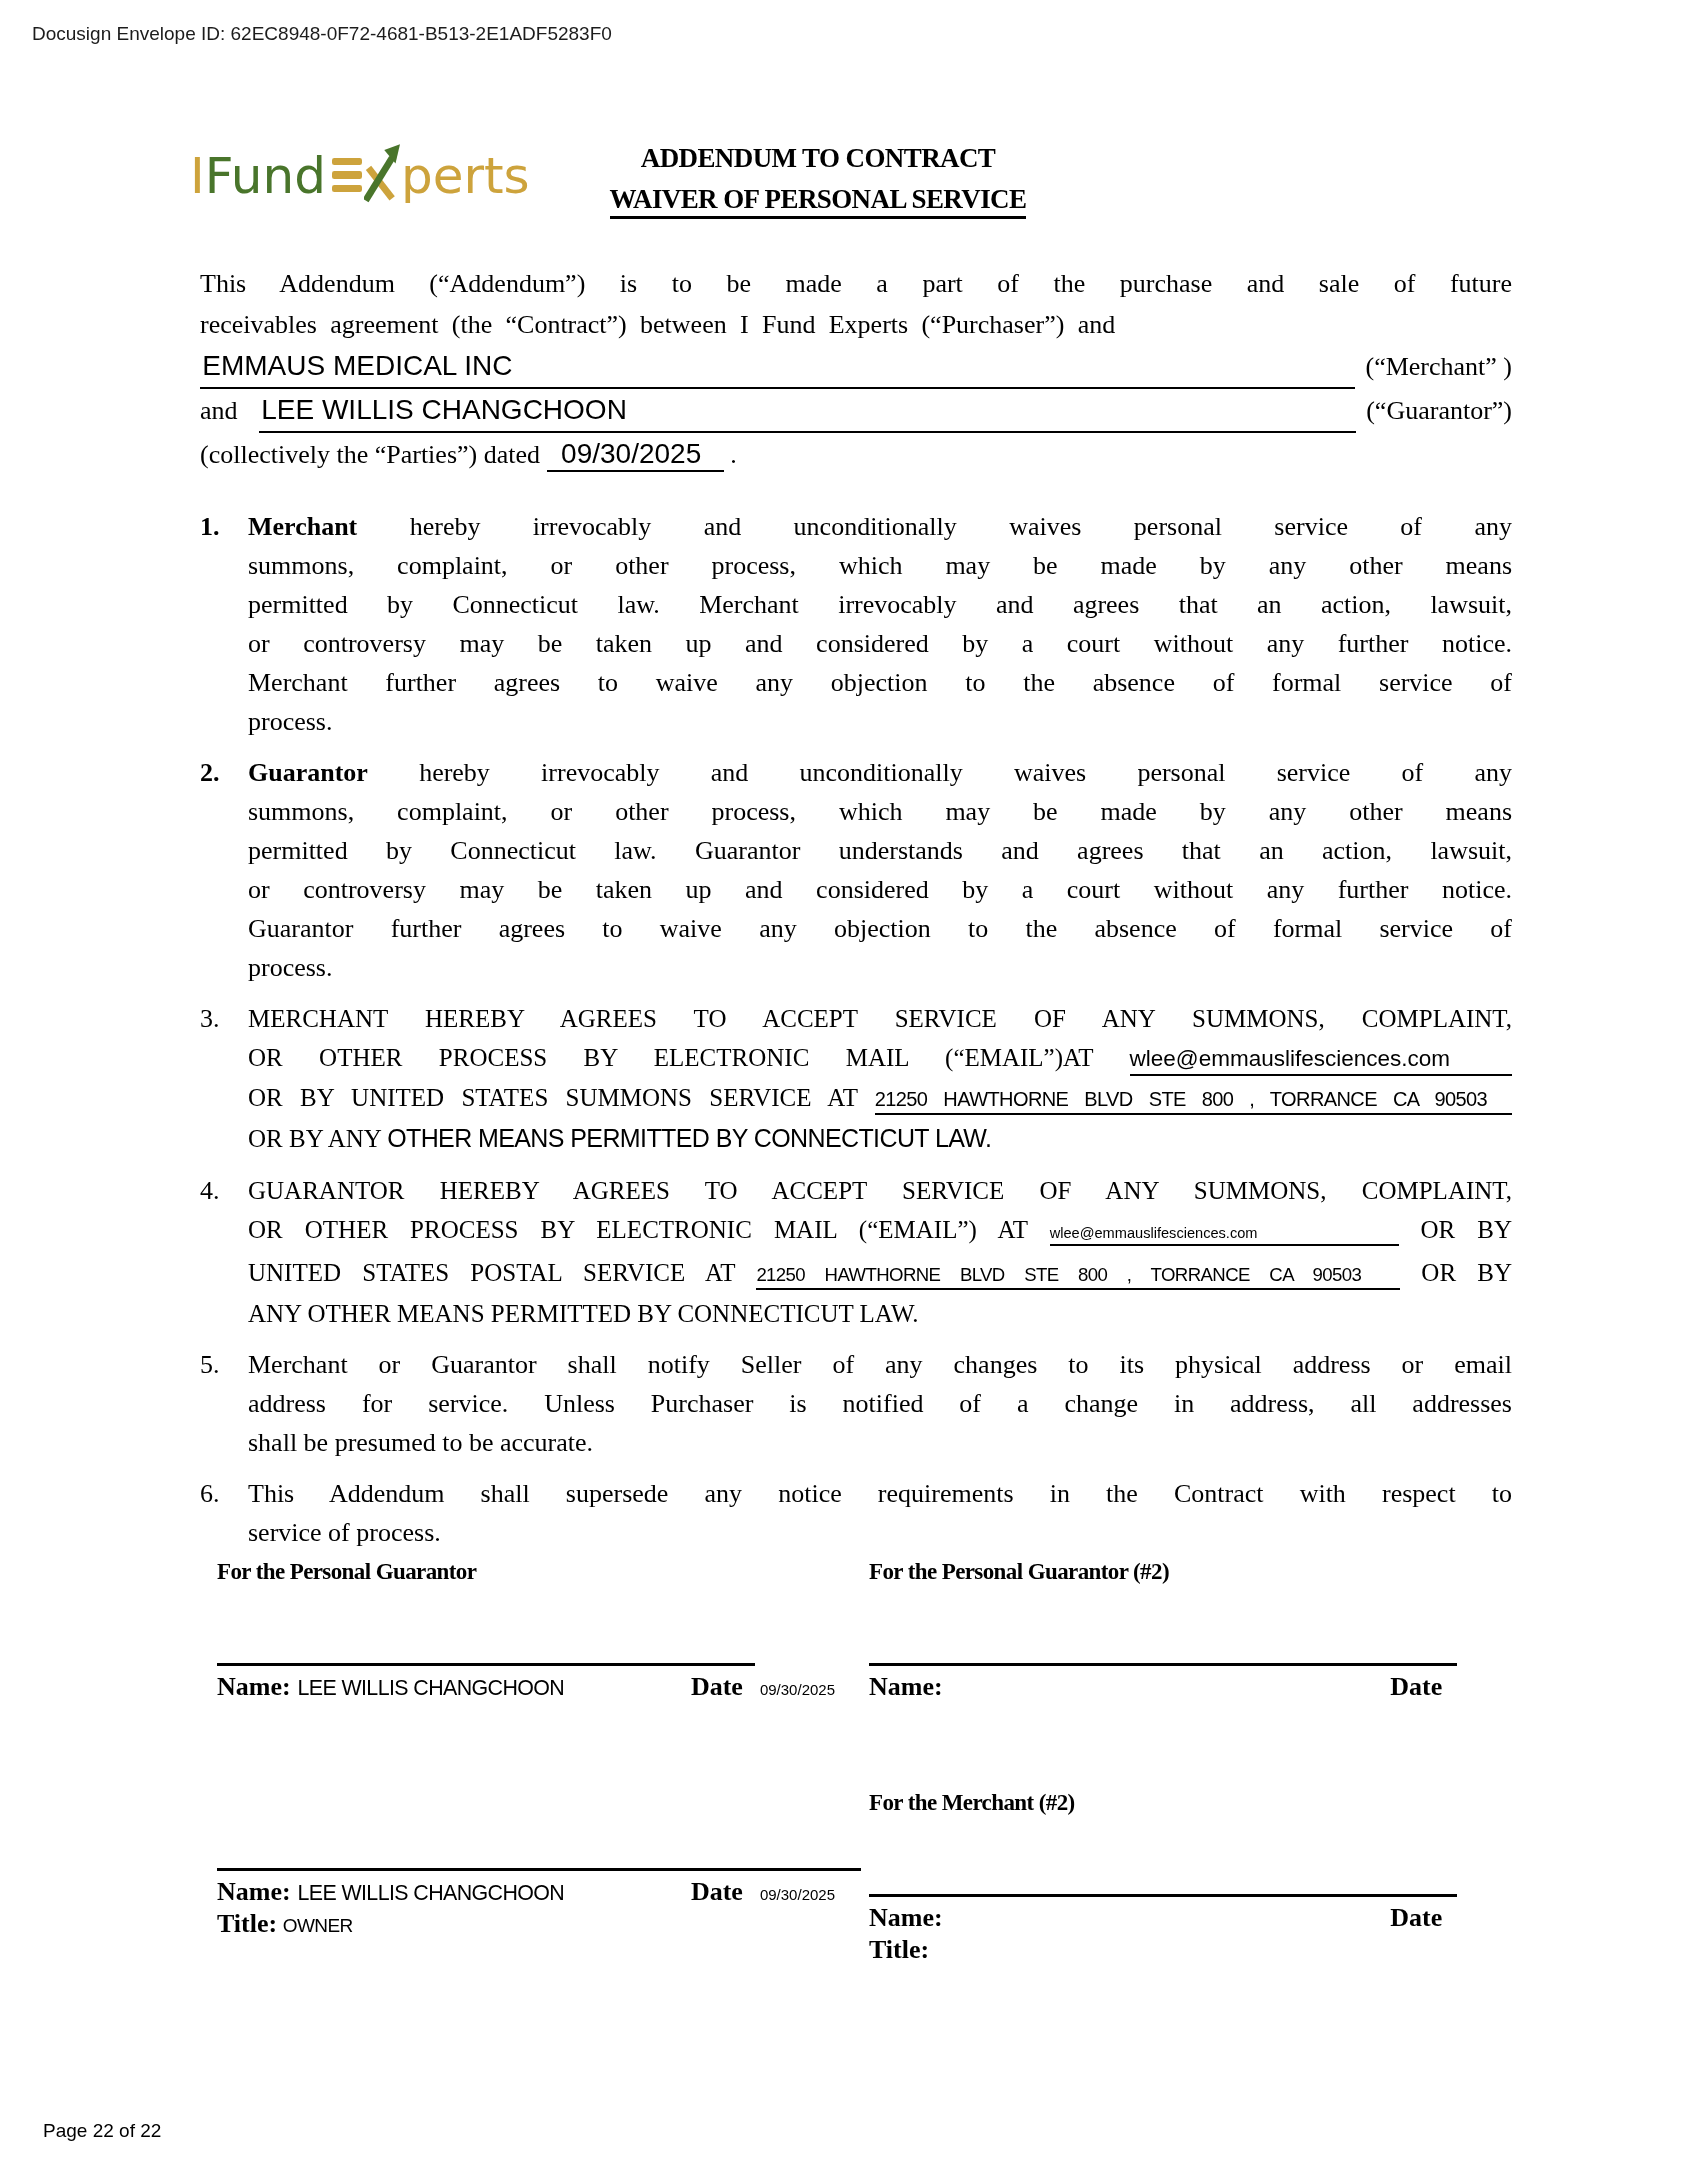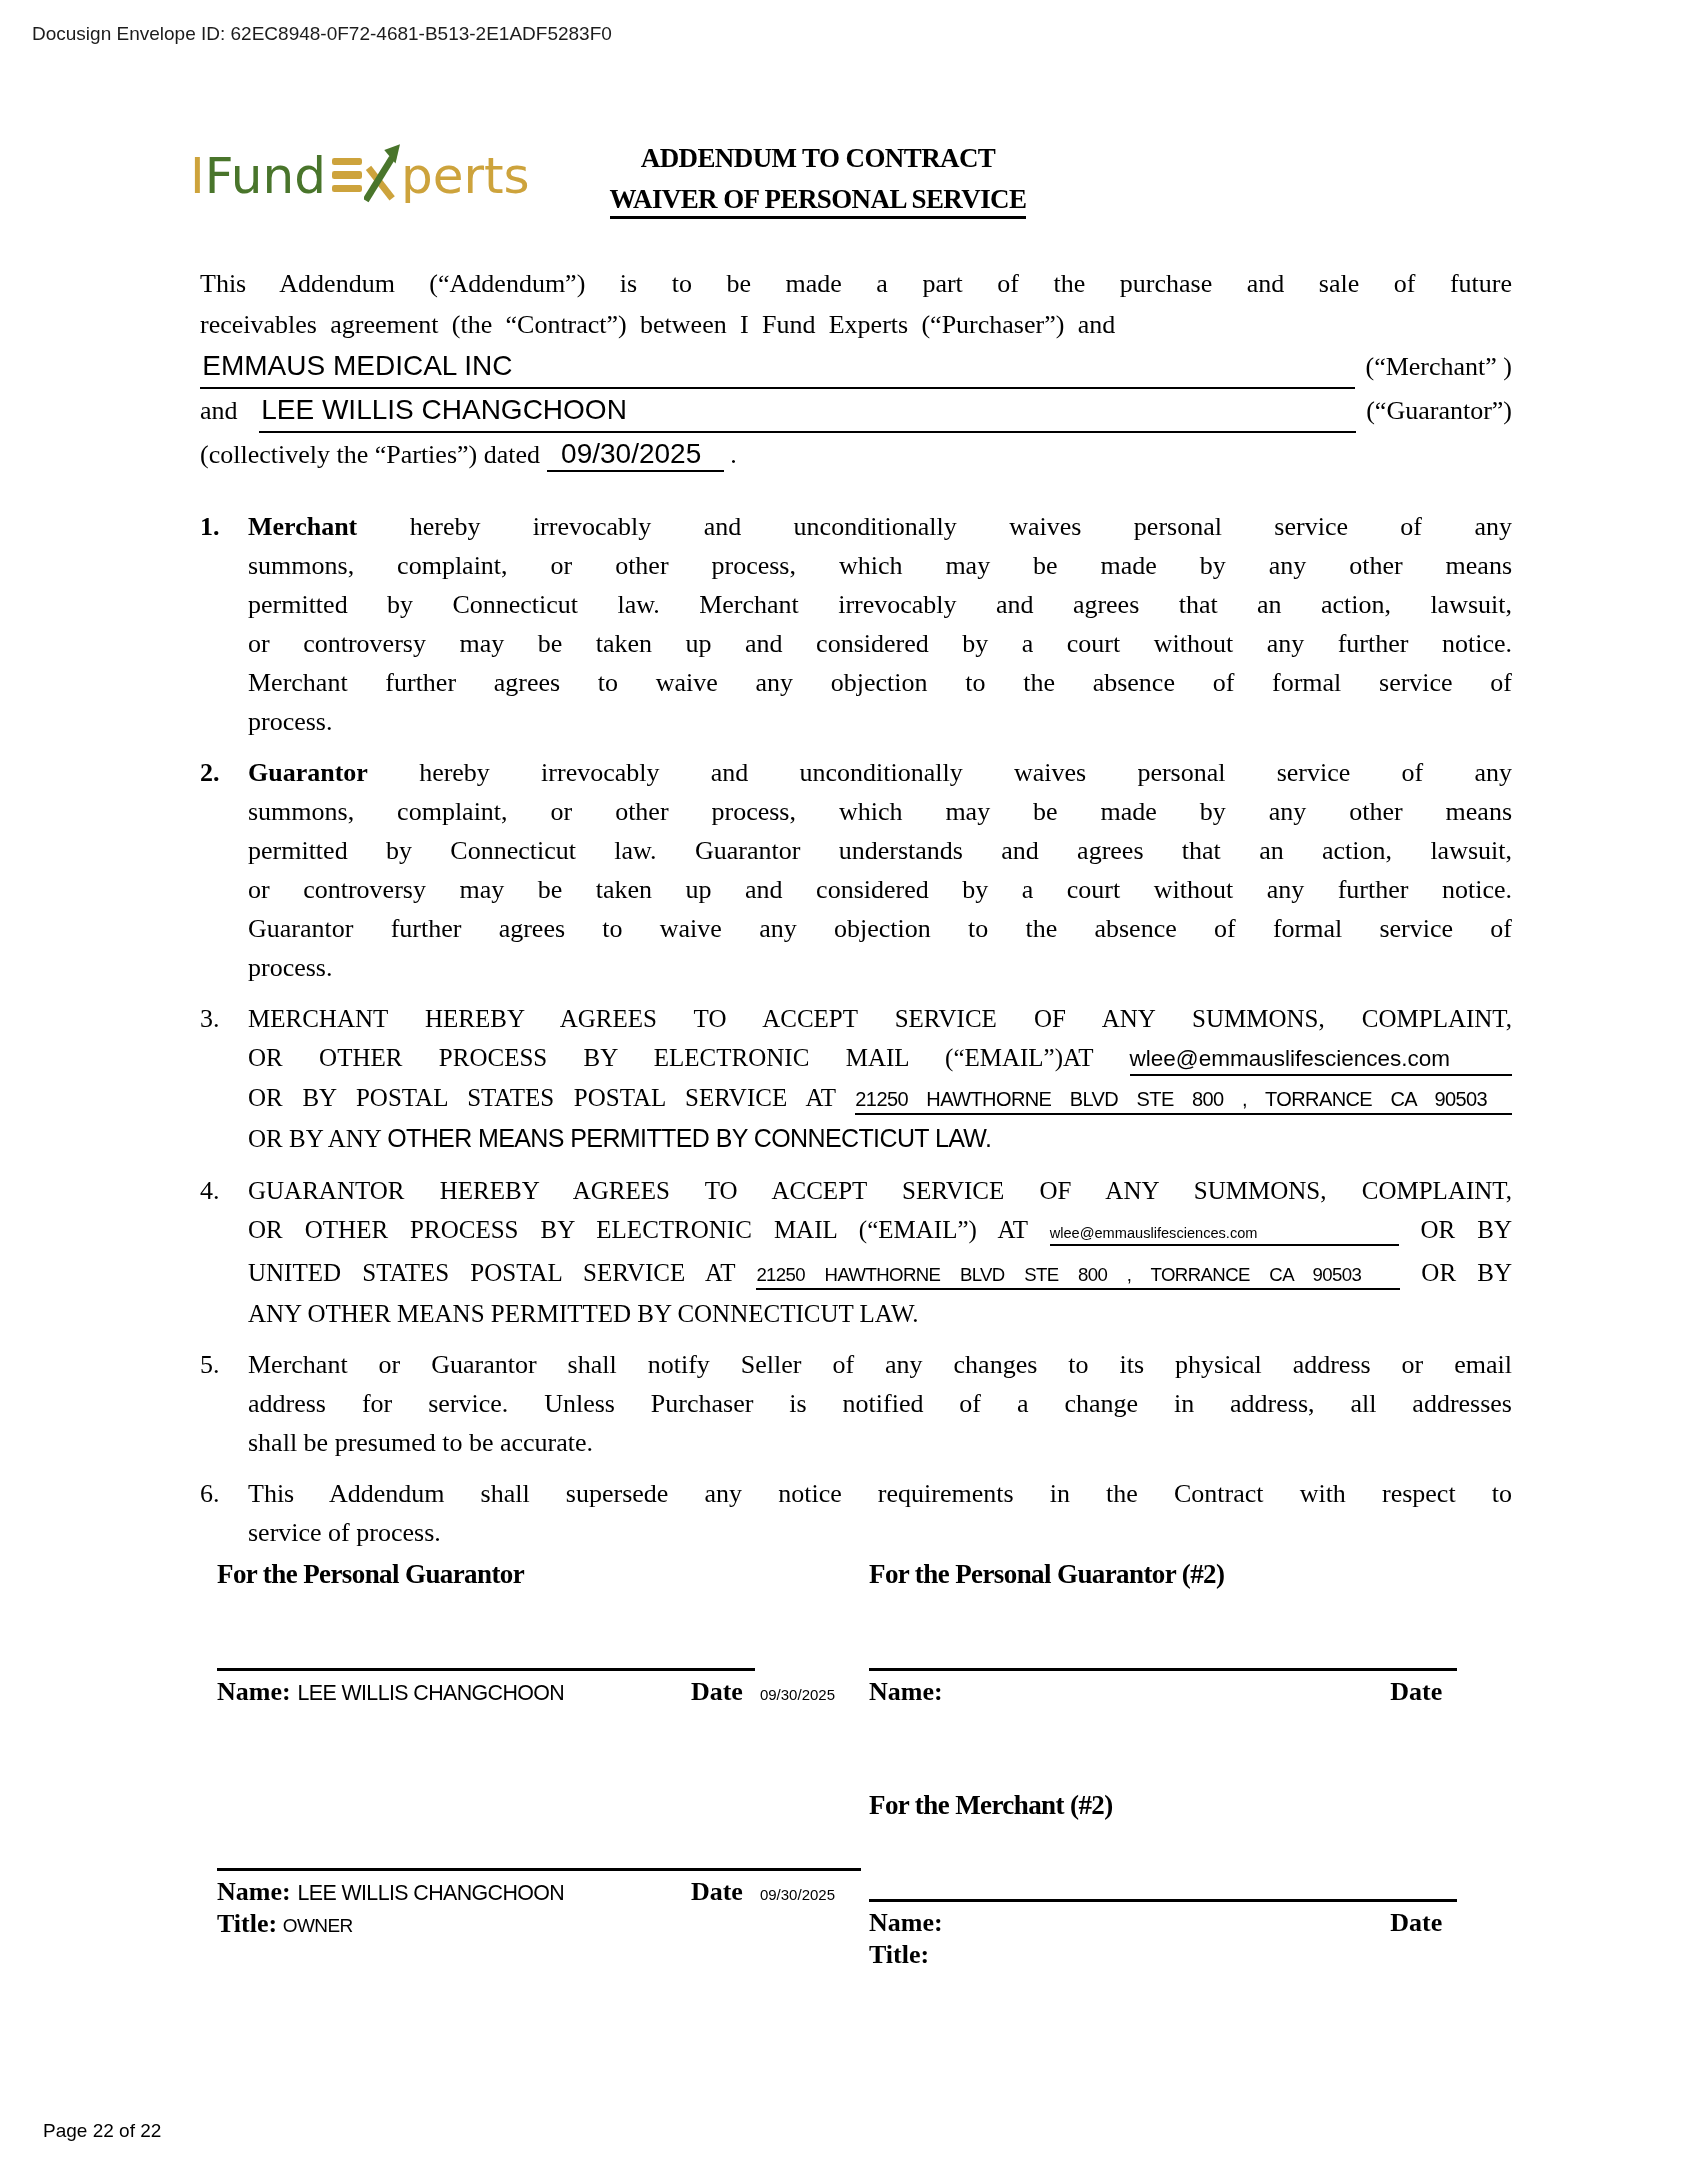--- a/index.html
+++ b/index.html
@@ -52,21 +52,21 @@
   .email4{font-size:14.6px;padding-right:141px;}
   .addr4{font-size:18.6px;letter-spacing:-0.6px;padding-right:39px;}
   .sans-seg{font-family:"Liberation Sans", sans-serif;font-size:25px;letter-spacing:-0.6px;}
 
   
   .sig{position:absolute;left:200px;width:1263px;}
   .sig-g{top:1559px;}
   .sig-m{top:1790px;}
   .sig-grid{display:grid;grid-template-columns:669px 593px;}
   .scol1{padding-left:17px;box-sizing:border-box;}
-  .sig-head{font-weight:bold;font-size:27px;letter-spacing:-0.6px;}
+  .sig-head{font-weight:bold;font-size:23px;letter-spacing:-0.6px;}
   .sig-line{border-top:3.4px solid #000;margin-top:78px;}
   .w-g1{width:538px;}
   .w-m1{width:644px;}
   .w-r{width:588px;}
   .sig-row{display:flex;align-items:baseline;margin-top:5.6px;font-size:26px;}
   .lbl{font-weight:bold;white-space:nowrap;}
   .nval{font-family:"Liberation Sans", sans-serif;font-size:21.4px;letter-spacing:-0.6px;margin-left:6.8px;white-space:nowrap;}
   .dlbl{font-weight:bold;margin-left:auto;}
   .dval{font-family:"Liberation Sans", sans-serif;font-size:15px;margin-left:17px;}
   .sp-end{flex:0 0 34px;}
@@ -153,21 +153,21 @@
           <div class="jline">Guarantor further agrees to waive any objection to the absence of formal service of</div>
           <div class="lline">process.</div>
         </div>
       </div>
 
       <div class="item">
         <span class="num">3.</span>
         <div class="content caps">
           <div class="jline">MERCHANT HEREBY AGREES TO ACCEPT SERVICE OF ANY SUMMONS, COMPLAINT,</div>
           <div class="jline"><span>OR OTHER PROCESS BY ELECTRONIC MAIL (“EMAIL”)AT</span> <span class="fillu email3">wlee@emmauslifesciences.com</span></div>
-          <div class="jline"><span>OR BY POSTAL STATES POSTAL SERVICE AT</span> <span class="fillu addr3">21250 HAWTHORNE BLVD STE 800 , TORRANCE CA 90503</span></div>
+          <div class="jline"><span>OR BY UNITED STATES SUMMONS SERVICE AT</span> <span class="fillu addr3">21250 HAWTHORNE BLVD STE 800 , TORRANCE CA 90503</span></div>
           <div class="lline"><span>OR BY ANY</span> <span class="sans-seg">OTHER MEANS PERMITTED BY CONNECTICUT LAW.</span></div>
         </div>
       </div>
 
       <div class="item">
         <span class="num">4.</span>
         <div class="content caps">
           <div class="jline">GUARANTOR HEREBY AGREES TO ACCEPT SERVICE OF ANY SUMMONS, COMPLAINT,</div>
           <div class="jline"><span>OR OTHER PROCESS BY ELECTRONIC MAIL (“EMAIL”) AT</span> <span class="fillu email4">wlee@emmauslifesciences.com</span> <span>OR BY</span></div>
           <div class="jline"><span>UNITED STATES POSTAL SERVICE AT</span> <span class="fillu addr4">21250 HAWTHORNE BLVD STE 800 , TORRANCE CA 90503</span> <span>OR BY</span></div>

